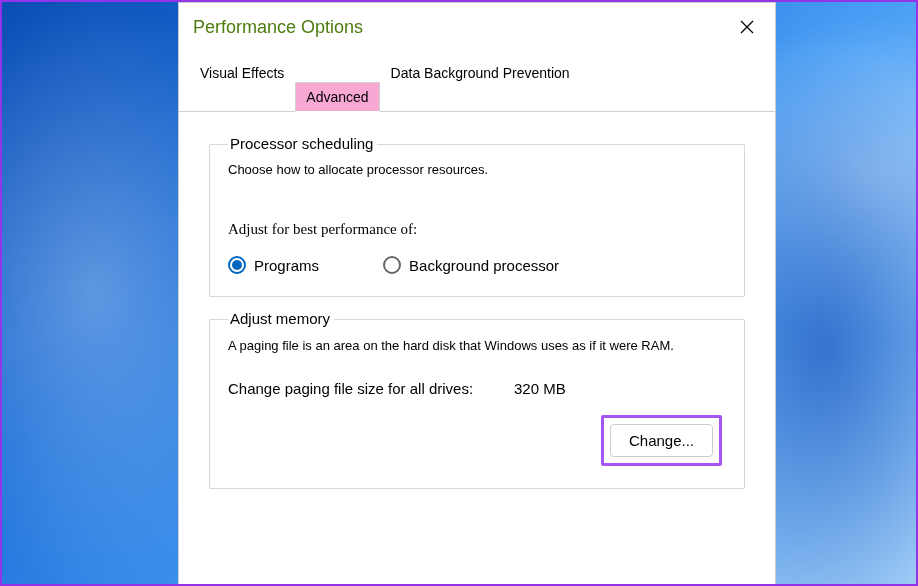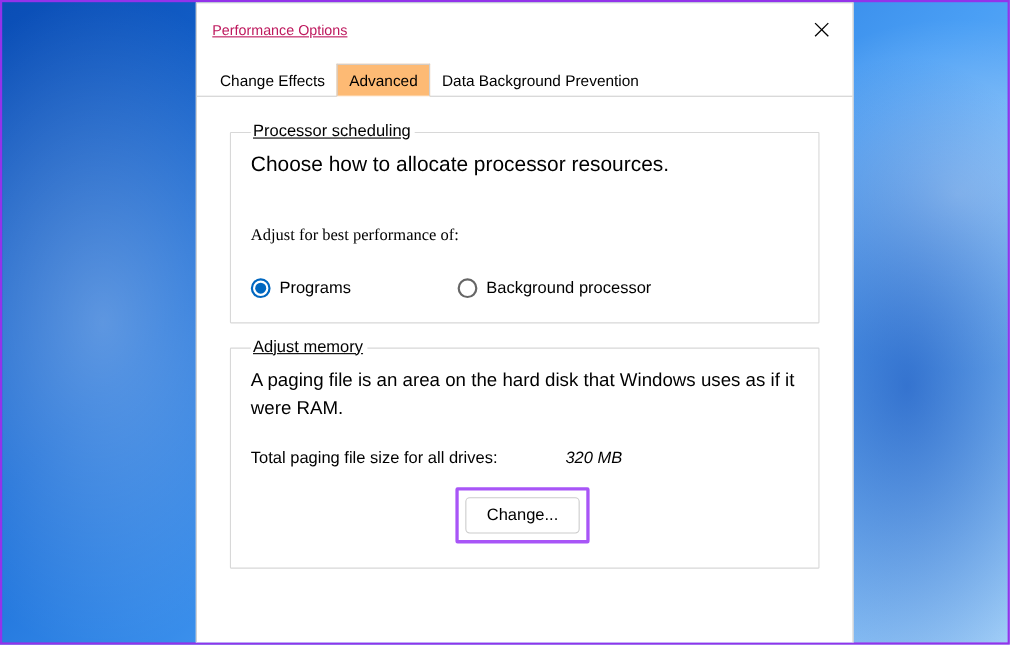--- a/index.html
+++ b/index.html
@@ -35,23 +35,22 @@
       display: flex;
       flex-direction: column;
     }
     .title-bar {
       display: flex;
       align-items: center;
       justify-content: space-between;
       padding: 12px 16px 10px 14px;
     }
     .title-text {
-      font-size: 13px;
-      color: #be185d;
-      text-decoration: underline;
+      font-size: 18px;
+      color: #4d7c0f;
     }
     .close-btn {
       width: 24px;
       height: 24px;
       display: flex;
       align-items: center;
       justify-content: center;
       cursor: pointer;
     }
     .close-btn svg {
@@ -70,59 +69,59 @@
       color: #000;
       cursor: pointer;
       border: 1px solid transparent;
       border-bottom: none;
       position: relative;
       bottom: -1px;
     }
     .tab.active {
       border: 1px solid #d0d0d0;
       border-bottom: 1px solid #ffffff;
-      background: #fdba74;
+      background: #f9a8d4;
+      margin-top: 24px;
     }
     .content {
       padding: 18px 12px 10px 12px;
       flex: 1;
     }
     .groupbox {
       border: 1px solid #d8d8d8;
       border-radius: 1px;
       padding: 0 18px 22px 18px;
       margin: 14px 18px 10px 18px;
       position: relative;
     }
     .groupbox-legend {
       position: relative;
       top: -10px;
       background: #ffffff;
       padding: 0 4px 0 2px;
       font-size: 15px;
       color: #000;
       display: inline-block;
-      text-decoration: underline;
     }
     .group-text {
-      font-size: 19px;
+      font-size: 13px;
       color: #000;
       line-height: 1.4;
       margin-top: -2px;
     }
     .adjust-label {
       font-size: 15px;
       color: #000;
       margin-top: 42px;
       font-family: Liberation Serif, serif;
     }
     .radio-row {
       display: flex;
-      gap: 97px;
-      margin-top: 30px;
+      gap: 64px;
+      margin-top: 18px;
       align-items: center;
     }
     .radio-option {
       display: flex;
       align-items: center;
       gap: 8px;
       cursor: pointer;
     }
     .radio-circle {
       width: 18px;
@@ -143,41 +142,40 @@
       background: #0067c0;
       border-radius: 50%;
       top: 2px;
       left: 2px;
     }
     .radio-label {
       font-size: 15px;
       color: #000;
     }
     .vm-desc {
-      font-size: 17px;
+      font-size: 13px;
       color: #000;
       line-height: 1.5;
       margin-top: -2px;
     }
     .vm-row {
       display: flex;
       margin-top: 24px;
       font-size: 15px;
       color: #000;
     }
     .vm-label {
       width: 286px;
     }
     .vm-value {
       flex: 1;
-      font-style: italic;
     }
     .change-wrapper {
       display: flex;
-      justify-content: center;
+      justify-content: flex-end;
       margin-top: 18px;
       padding-right: 4px;
     }
     .highlight-box {
       border: 3px solid #a855f7;
       padding: 6px;
       border-radius: 2px;
     }
     .change-btn {
       background: #ffffff;
@@ -202,21 +200,21 @@
     <div class="title-text">Performance Options</div>
     <div class="close-btn">
       <svg viewBox="0 0 14 14">
         <line x1="1" y1="1" x2="13" y2="13" stroke="#000" stroke-width="1.2"></line>
         <line x1="13" y1="1" x2="1" y2="13" stroke="#000" stroke-width="1.2"></line>
       </svg>
     </div>
   </div>
 
   <div class="tabs">
-    <div class="tab">Change Effects</div>
+    <div class="tab">Visual Effects</div>
     <div class="tab active">Advanced</div>
     <div class="tab">Data Background Prevention</div>
   </div>
 
   <div class="content">
 
     <div class="groupbox">
       <span class="groupbox-legend">Processor scheduling</span>
       <div class="group-text">Choose how to allocate processor resources.</div>
       <div class="adjust-label">Adjust for best performance of:</div>
@@ -229,21 +227,21 @@
           <span class="radio-circle"></span>
           <span class="radio-label">Background processor</span>
         </label>
       </div>
     </div>
 
     <div class="groupbox gb2">
       <span class="groupbox-legend">Adjust memory</span>
       <div class="vm-desc">A paging file is an area on the hard disk that Windows uses as if it were RAM.</div>
       <div class="vm-row">
-        <div class="vm-label">Total paging file size for all drives:</div>
+        <div class="vm-label">Change paging file size for all drives:</div>
         <div class="vm-value">320 MB</div>
       </div>
       <div class="change-wrapper">
         <div class="highlight-box">
           <button class="change-btn">Change...</button>
         </div>
       </div>
     </div>
 
   </div>

